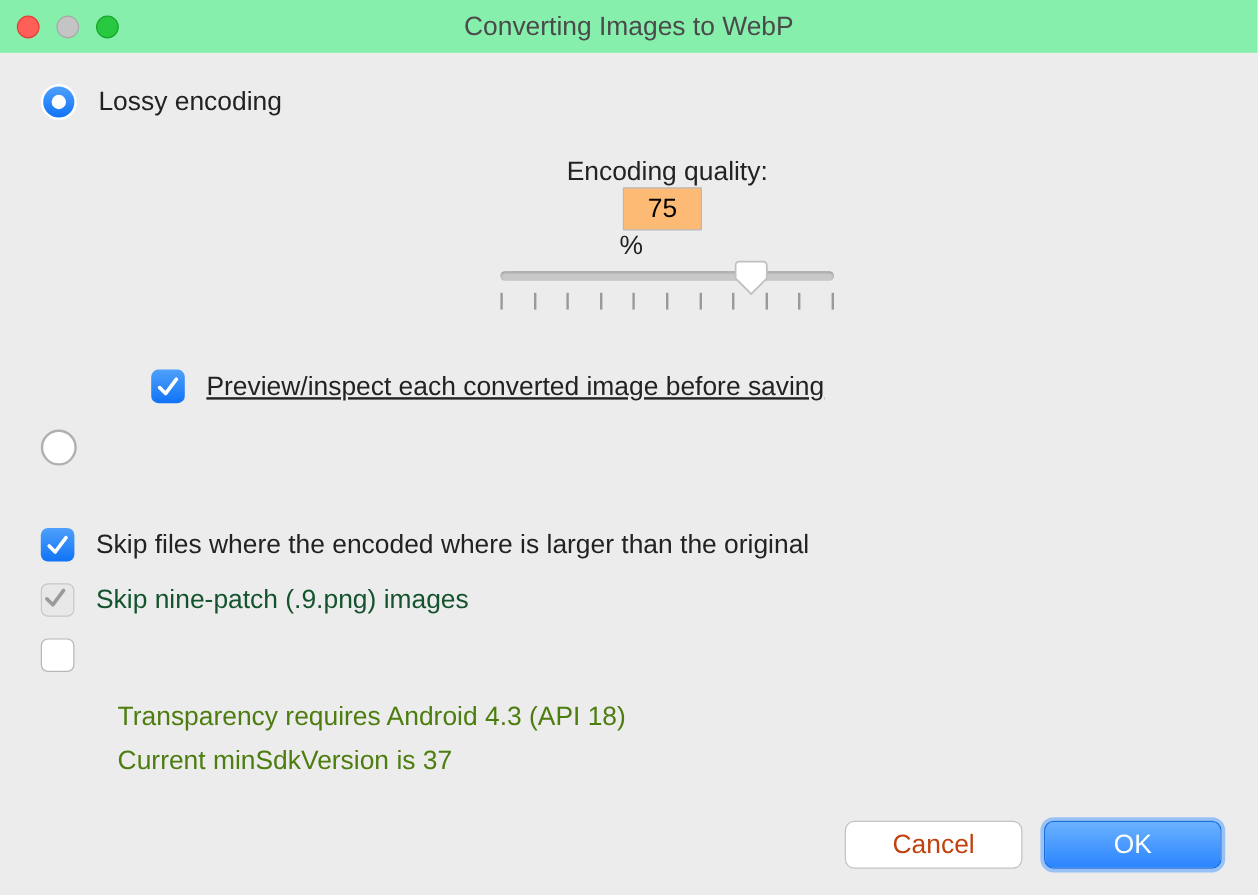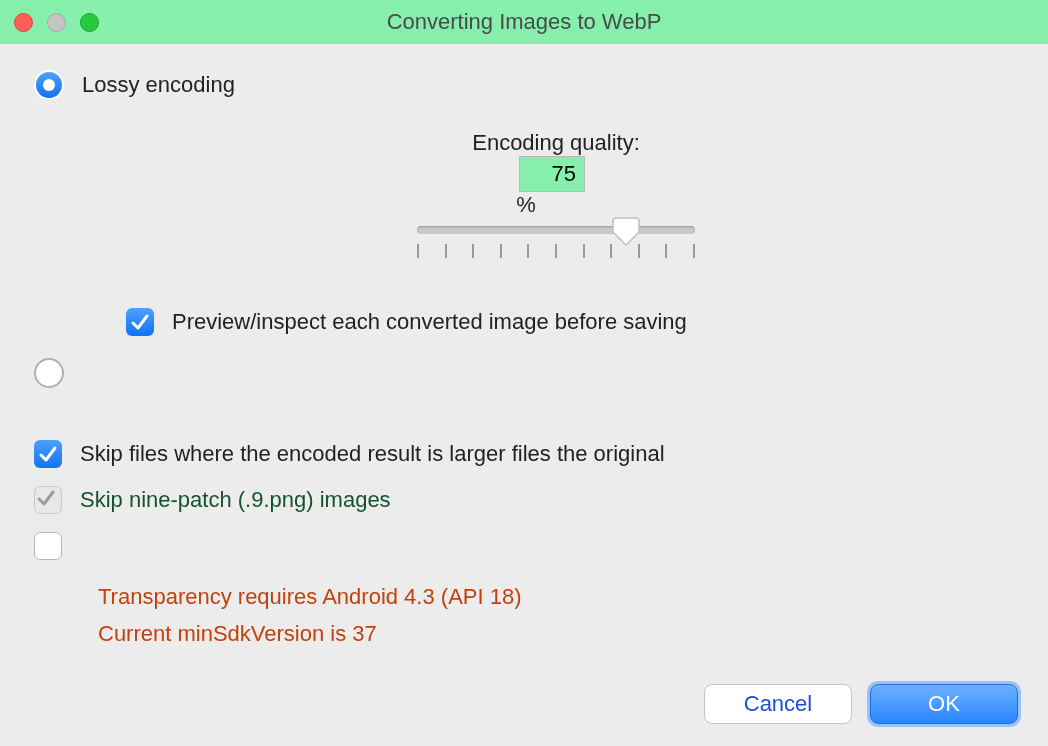--- a/index.html
+++ b/index.html
@@ -68,23 +68,23 @@
   .radio-label, .check-label { margin-left: 18px; }
 
   
   .qrow {
     display: flex; align-items: center;
     margin-left: 64px; margin-bottom: 50px; flex-direction: column;
   }
   .q-label {}
   .q-input {
     width: 66px; height: 36px; margin: 0 24px 0 16px;
-    font-size: 22px; text-align: right; padding: 0 8px;
+    font-size: 22px; text-align: center; padding: 0 8px;
     border: 1px solid #b8b8b8; border-radius: 1px;
-    background: #86efac;
+    background: #fdba74;
   }
   .q-unit { margin-right: 60px; }
 
   .slider-wrap { position: relative; width: 278px; height: 40px; }
   .slider-ticks {
     position: absolute; left: 0; right: 0; bottom: 0; height: 14px;
     display: flex; justify-content: space-between;
   }
   .slider-ticks i {
     width: 2px; height: 14px; background: #9a9a9a; display: block;
@@ -114,40 +114,40 @@
   }
   .checkbox.checked svg {
     position: absolute; inset: 0; margin: auto; display: block;
   }
   .checkbox.disabled {
     background: #e8e8e8; border-color: #c8c8c8;
   }
   .checkbox.disabled svg path { stroke: #9a9a9a; }
   .check-label.disabled { color: #14532d; }
 
-  .indent-1 { margin-left: 92px; }
+  .indent-1 { margin-left: 92px; text-decoration: underline; }
   .section-gap { margin-top: 52px; }
   .hint {
-    margin-left: 64px; color: #c2410c; font-size: 22px;
+    margin-left: 64px; color: #4d7c0f; font-size: 22px;
     margin-top: 10px; line-height: 1.7;
   }
 
   
   .footer {
     position: absolute; bottom: 22px; right: 30px;
     display: flex; gap: 18px;
   }
   .btn {
     height: 40px; min-width: 148px;
     border-radius: 8px; font-size: 22px;
     display: flex; align-items: center; justify-content: center;
     cursor: default;
   }
   .btn-cancel {
-    background: #fff; border: 1px solid #c3c3c3; color: #1d4ed8;
+    background: #fff; border: 1px solid #c3c3c3; color: #c2410c;
   }
   .btn-ok {
     background: linear-gradient(#6bb1ff, #2a85ff);
     border: 1px solid #1a6fe0; color: #fff;
     box-shadow: 0 0 0 3px rgba(84,160,255,.55);
   }
 </style>
 </head>
 <body>
 
@@ -207,21 +207,21 @@
   <div class="row radio-row" style="margin-top:22px;">
     <div class="radio"></div>
   </div>
 
   <div class="check-row section-gap">
     <div class="checkbox checked">
       <svg width="22" height="22" viewBox="0 0 22 22">
           <path d="M4 12 L9 17 L18 5" fill="none" stroke="#fff" stroke-width="3" stroke-linecap="round" stroke-linejoin="round"></path>
         </svg>
     </div>
-    <div class="check-label">Skip files where the encoded result is larger files the original</div>
+    <div class="check-label">Skip files where the encoded where is larger than the original</div>
   </div>
 
   <div class="check-row">
     <div class="checkbox disabled">
       <svg width="22" height="22" viewBox="0 0 22 22">
           <path d="M4 12 L9 17 L18 5" fill="none" stroke="#9a9a9a" stroke-width="3" stroke-linecap="round" stroke-linejoin="round"></path>
         </svg>
     </div>
     <div class="check-label disabled">Skip nine-patch (.9.png) images</div>
   </div>

